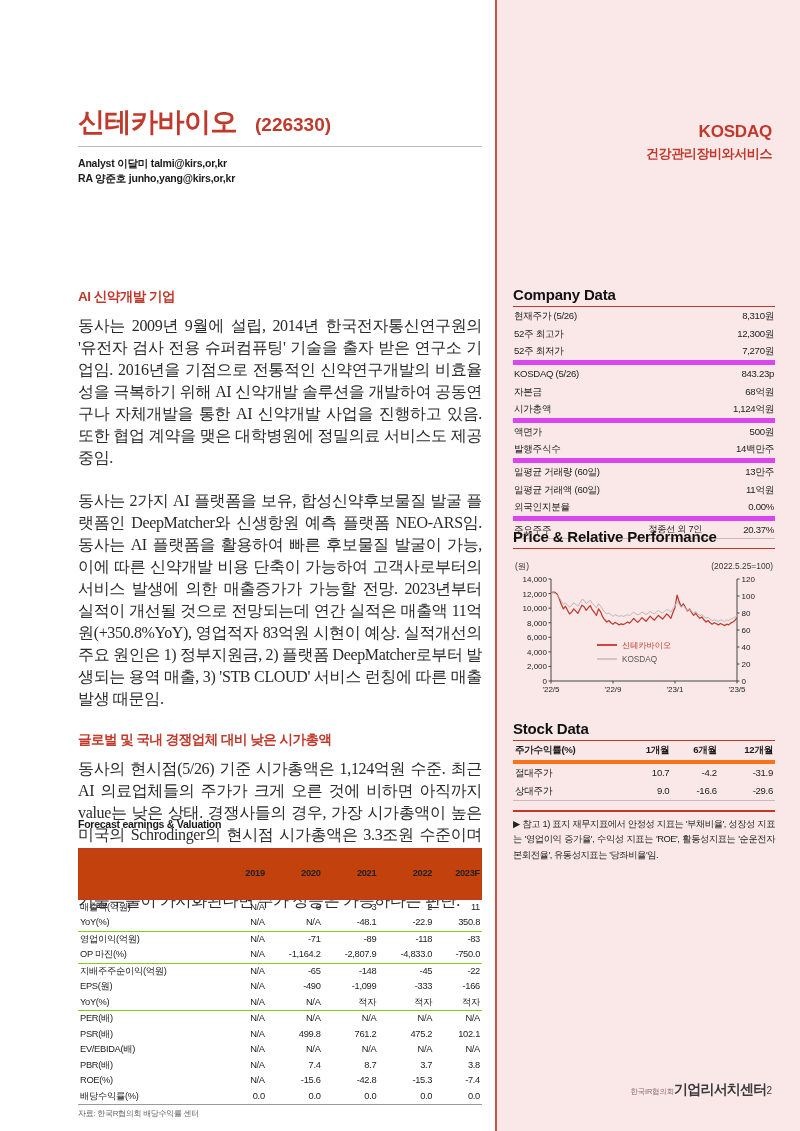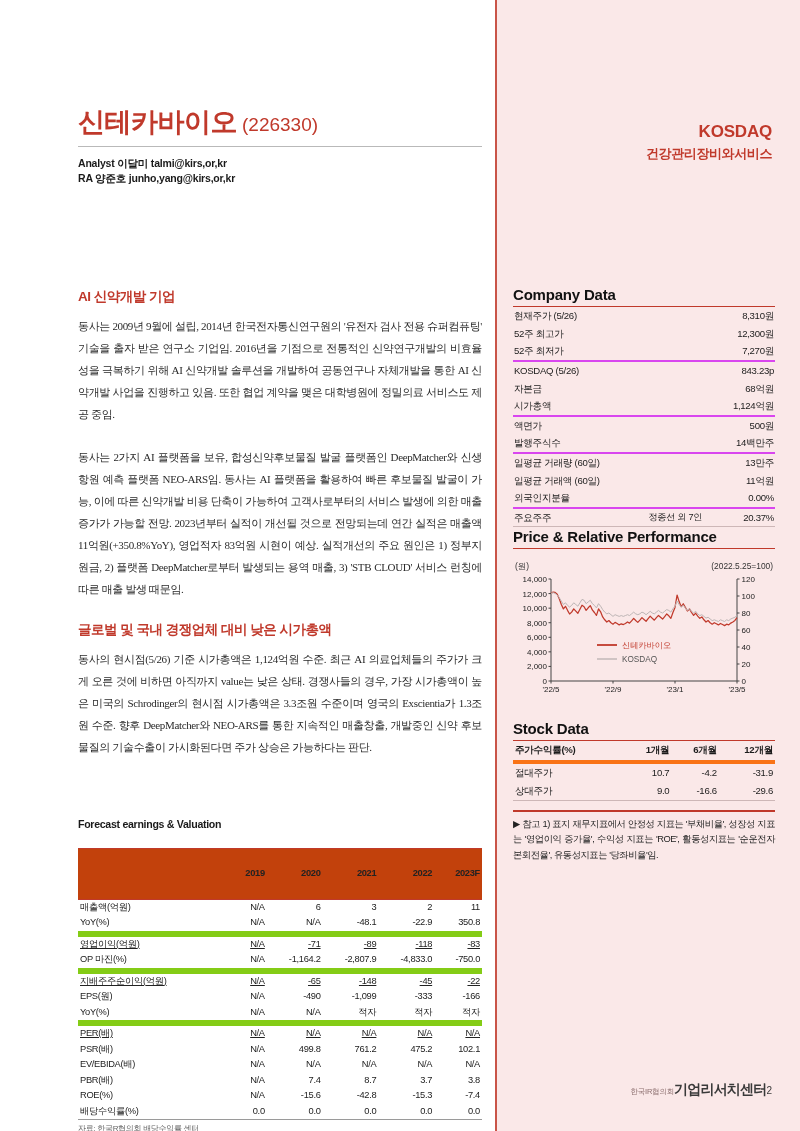--- a/index.html
+++ b/index.html
@@ -29,23 +29,23 @@
   
   #header {
     position: absolute; left: 78px; top: 108px; width: 400px;
   }
   .company-title {
     font-size: 27px; font-weight: bold; color: #c0392b;
     letter-spacing: -.5px; line-height: 1.1;
     display: inline-block; vertical-align: baseline;
   }
   .company-code {
-    font-size: 19px; font-weight: normal; color: #c0392b;
+    font-size: 19px; font-weight: bold; color: #c0392b;
     display: inline-block; vertical-align: baseline;
-    margin-left: 5px;
+    margin-left: 18px;
   }
   #header-rule {
     position: absolute; left: 78px; top: 146px; width: 404px;
     height: 1px; background: #b9b9b9;
   }
   .analyst-line {
     font-size: 10.5px; font-weight: bold; color: #1a1a1a;
     line-height: 15px; letter-spacing: -.2px;
   }
   #analysts { position: absolute; left: 78px; top: 156px; }
@@ -63,21 +63,21 @@
     letter-spacing: -.4px; margin-top: 3px;
   }
 
   
   #article { position: absolute; left: 78px; top: 288px; width: 404px; }
   .sec-head {
     font-size: 13.5px; font-weight: bold; color: #c0392b;
     letter-spacing: -.5px; margin-bottom: 9px;
   }
   .sec-body {
-    font-size: 11px; color: #2a2a2a; line-height: 22px;
+    font-size: 16px; color: #2a2a2a; line-height: 22px;
     text-align: justify; letter-spacing: -.35px;
     font-family: "Liberation Serif", "DejaVu Serif", serif;
   }
   .sec-block { margin-bottom: 21px; }
 
   
   #forecast { position: absolute; left: 78px; top: 818px; width: 404px; }
   .tbl-title {
     font-size: 10.6px; font-weight: bold; color: #1a1a1a;
     letter-spacing: -.3px; margin-bottom: 18px;
@@ -90,42 +90,42 @@
     padding: 1px 2px 1px 0; text-align: right; white-space: nowrap;
     line-height: 13.5px;
   }
   table.fin th:first-child, table.fin td:first-child { text-align: left; padding-left: 2px; }
   table.fin thead th {
     font-weight: bold; background: #c2410c;
     border-top: 1.6px solid #c0392b;
     border-bottom: 1px solid #c0392b;
     padding: 18px 2px;
   }
-  tr.grp-top td { border-top: 6px solid #84cc16; text-decoration: underline; }
+  tr.grp-top td { border-top: 1px solid #84cc16; }
   tr.last-row td { border-bottom: 1px solid #9a9a9a; }
   .tbl-source {
     font-size: 8px; color: #666; margin-top: 3px; letter-spacing: -.3px;
   }
 
   
   .panel-sec { position: absolute; left: 513px; width: 262px; }
   .panel-title {
     font-size: 15px; font-weight: bold; color: #111;
     letter-spacing: -.2px; padding-bottom: 3px;
     border-bottom: 1.8px solid #c0392b;
   }
   table.pdata {
     width: 100%; border-collapse: collapse;
     font-size: 9.6px; color: #1c1c1c; letter-spacing: -.3px;
   }
   table.pdata td { padding: 2.3px 1px; line-height: 13px; }
   table.pdata td.k { text-align: left; }
   table.pdata td.m { text-align: center; font-size: 9.2px; }
   table.pdata td.v { text-align: right; }
-  tr.sep td { border-top: 2px solid #d946ef; margin-left: 8px; }
+  tr.sep td { border-top: 5px solid #d946ef; margin-left: 8px; }
   tr.endrow td { border-bottom: 1px solid #cdb7b7; }
 
   
   #chart-wrap { position: relative; margin-top: 6px; }
   #chart-svg { display: block; }
 
   
   table.sdata {
     width: 100%; border-collapse: collapse;
     font-size: 9.6px; color: #1c1c1c; letter-spacing: -.3px;

